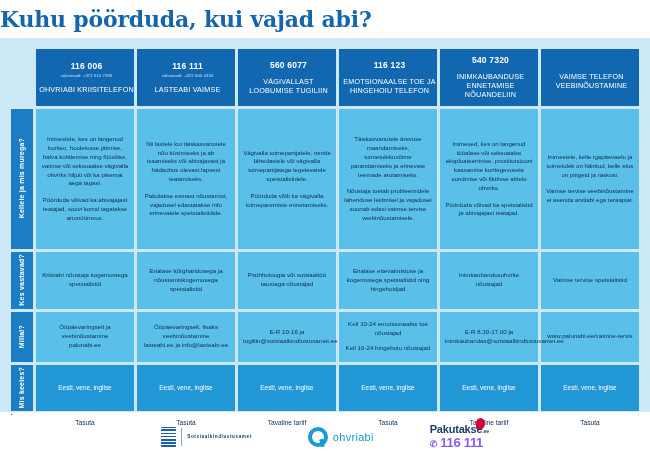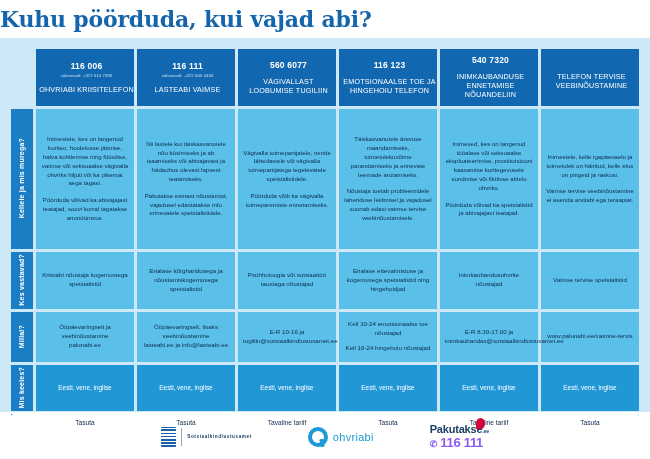--- a/index.html
+++ b/index.html
@@ -183,21 +183,21 @@
 
         <td class="hcell">
           <div class="hnum">540 7320</div>
           <div class="hsub"></div>
           <div class="hname">INIMKAUBANDUSE ENNETAMISE NÕUANDELIIN</div>
         </td>
 
         <td class="hcell">
           <div class="hnum"></div>
           <div class="hsub"></div>
-          <div class="hname">TELEFON TERVISE VEEBINÕUSTAMINE</div>
+          <div class="hname">VAIMSE TELEFON VEEBINÕUSTAMINE</div>
         </td>
       </tr>
 
       <tr>
         <td class="rowlabel">
           <span class="vert">Kellele ja mis murega?</span>
         </td>
 
         <td class="bcell r1">
           <p>Inimestele, kes on langenud kuriteo, hooletusse jätmise, halva kohtlemise ning füüsilise, vaimse või seksuaalse vägivalla ohvriks hiljuti või ka pikemat aega tagasi.</p>

